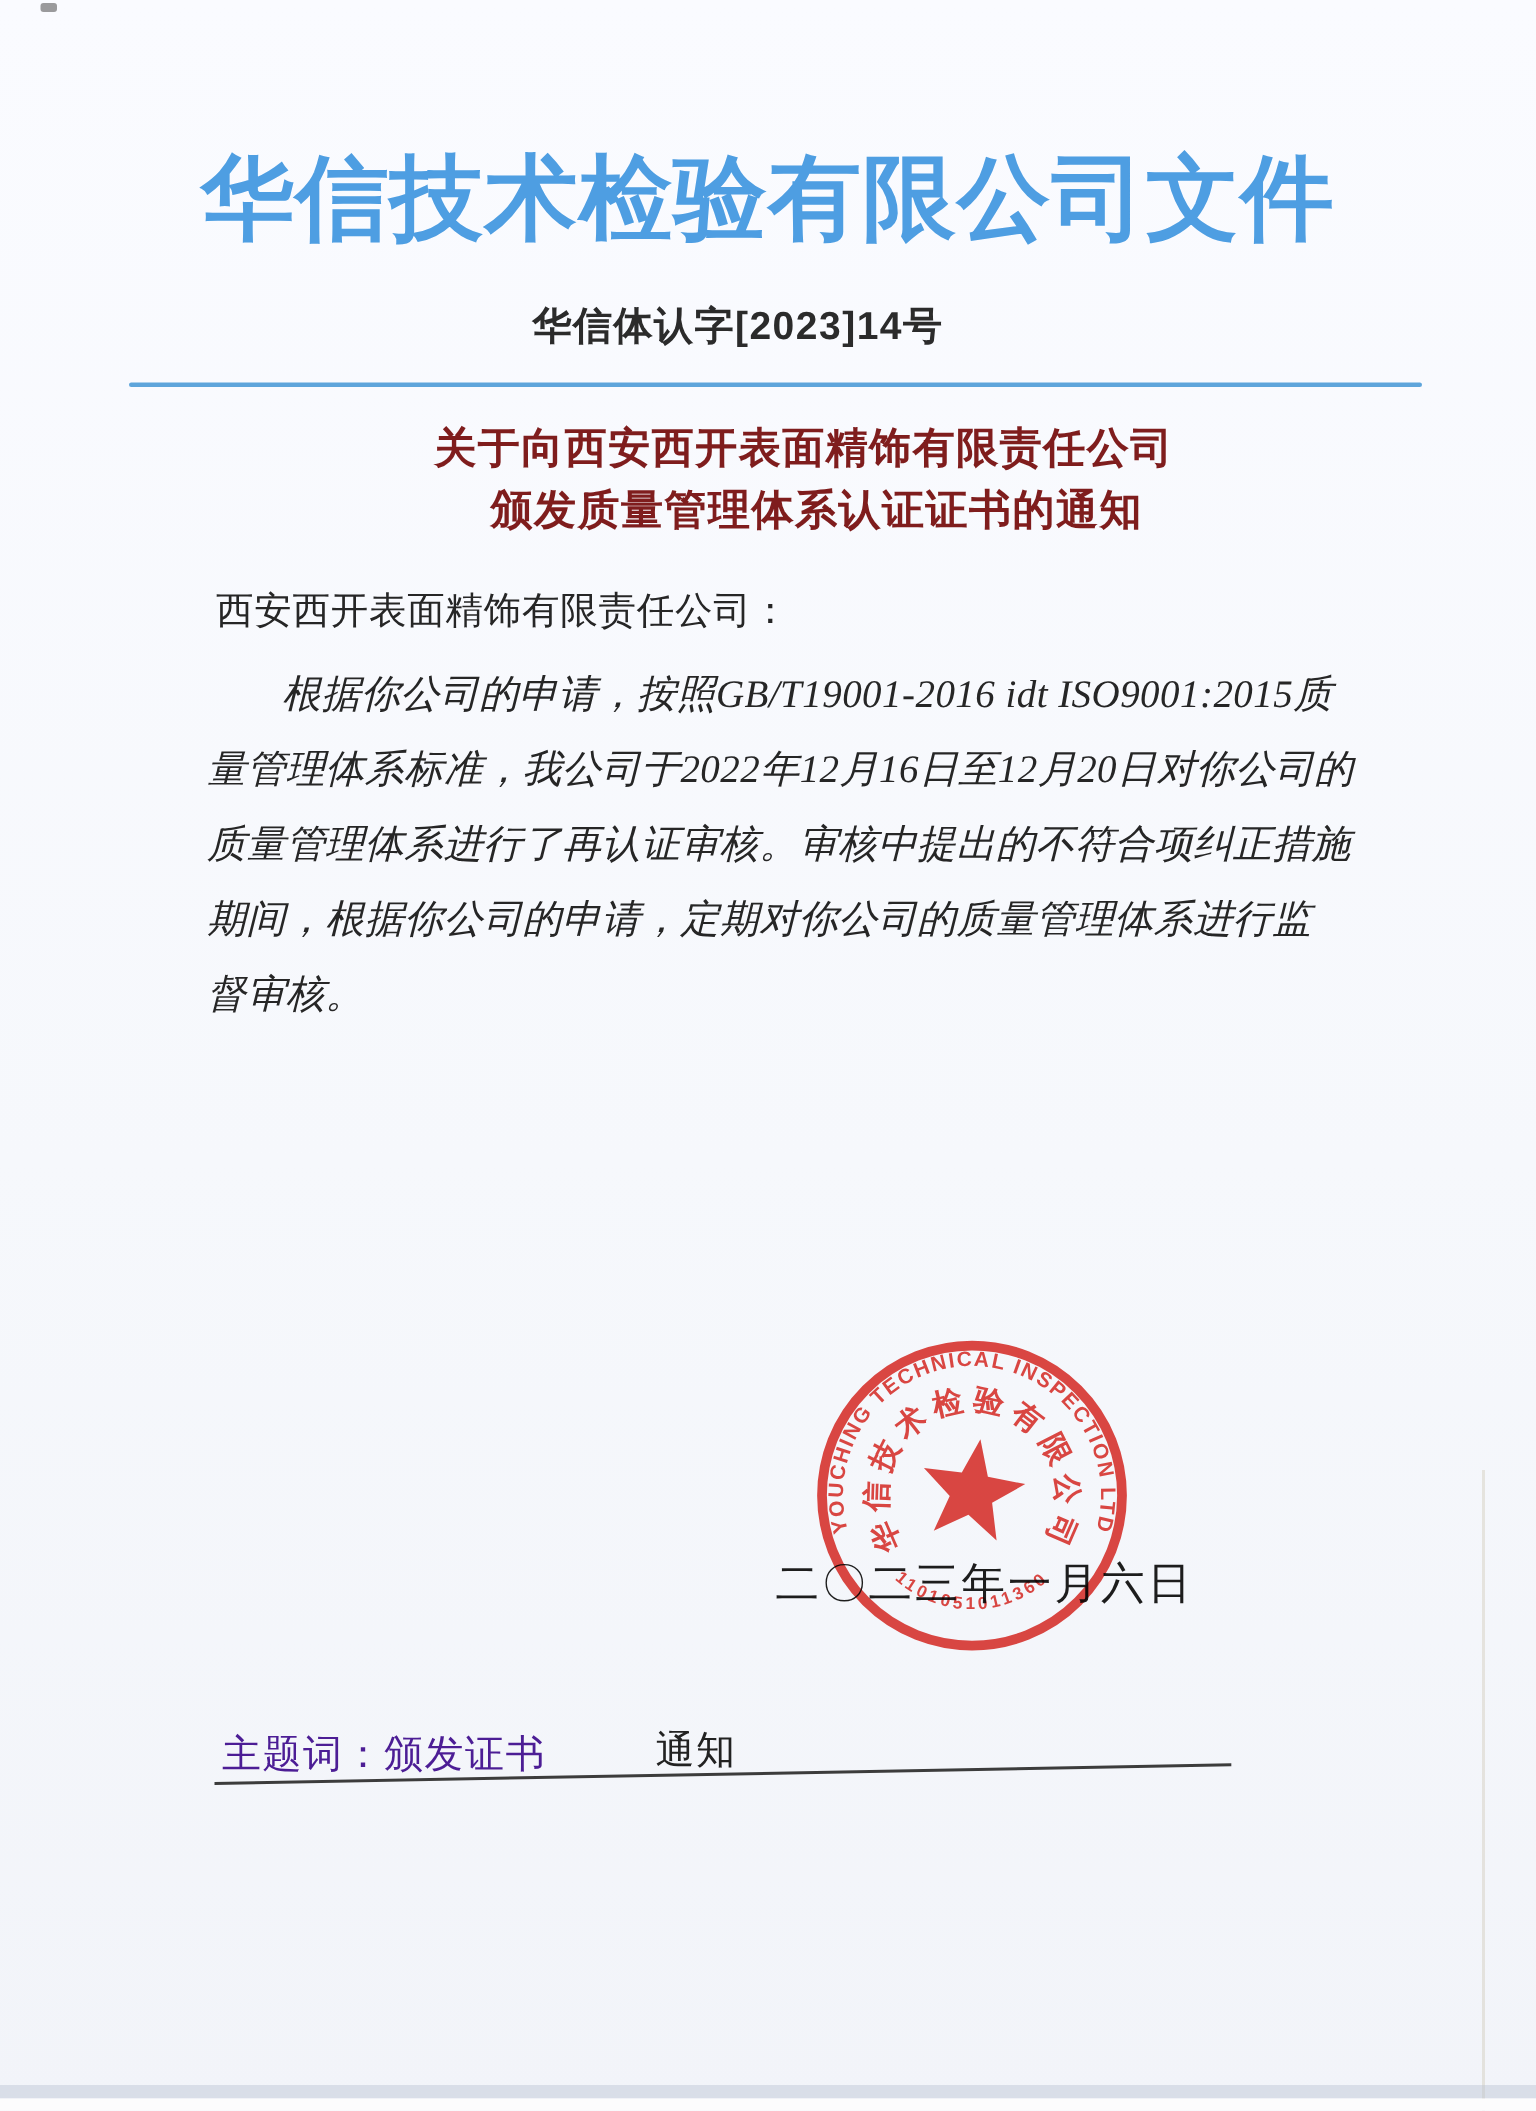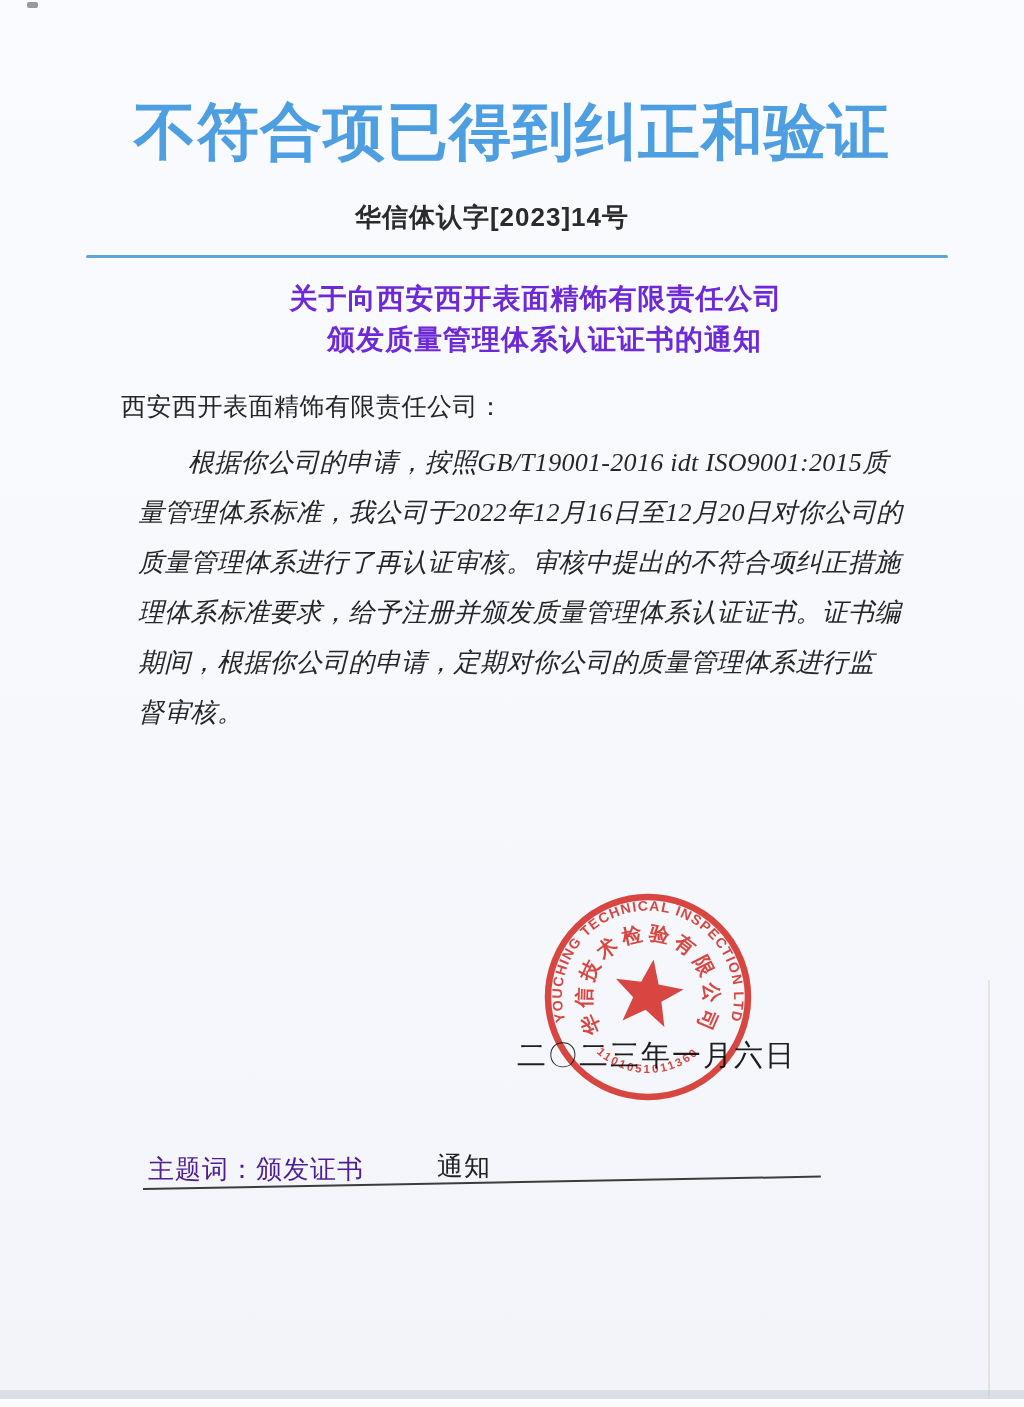--- a/index.html
+++ b/index.html
@@ -13,24 +13,24 @@
     left:0;right:0;top:90px;text-align:center;
     font-family:"DejaVu Sans","Liberation Sans",sans-serif;
     font-weight:bold;font-size:62px;color:#4e9ee2;letter-spacing:1px;
   }
   .doc-number{
     left:0;right:0;top:200px;text-align:center;transform:translateX(-20px);
     font-family:"Liberation Sans","DejaVu Sans",sans-serif;
     font-size:26px;font-weight:600;color:#2b2b2b;letter-spacing:1px;
   }
   .blue-rule{left:86px;top:255px;width:862px;height:3px;background:#5ea5db;border-radius:2px;}
-  .doc-title{left:0;right:0;text-align:center;font-size:28px;font-weight:bold;color:#6d28d9;
+  .doc-title{left:0;right:0;text-align:center;font-size:28px;font-weight:bold;color:#7f1d1d;
     font-family:"Liberation Sans","DejaVu Sans",sans-serif;letter-spacing:1px;padding-left:48px;}
   .t1{top:280px;} .t2{top:321px;margin-left:17px;}
-  .salutation{left:121px;top:390px;font-size:25px;color:#262626;letter-spacing:.5px;}
+  .salutation{left:144px;top:390px;font-size:25px;color:#262626;letter-spacing:.5px;}
   .body-block{left:138px;top:438px;width:760px;font-size:26px;color:#262626;}
   .body-line{height:50px;line-height:50px;white-space:nowrap;letter-spacing:.3px;font-style:italic;}
   .body-line.first{text-indent:50px;}
   .stamp-wrap{left:531px;top:880px;width:234px;height:234px;mix-blend-mode:multiply;opacity:.93;z-index:3;}
   .stamp-wrap svg{display:block;}
   .date-line{left:517px;top:1036px;font-size:29px;color:#1d1d1d;letter-spacing:2px;z-index:2;}
   .footer-subject{left:148px;top:1152px;font-size:26px;color:#4c1d95;letter-spacing:1px;z-index:2;}
   .footer-term2{left:437px;top:1149px;font-size:26px;color:#222;letter-spacing:1px;z-index:2;}
   .footer-rule{left:143px;top:1188px;width:678px;height:2px;background:#3c3c3c;
     transform:rotate(-1.05deg);transform-origin:left center;}
@@ -43,36 +43,35 @@
   .stamp-arc-cn{font-family:"DejaVu Sans","Liberation Sans",sans-serif;font-weight:bold;
     font-size:20px;letter-spacing:5px;fill:#e03a34;}
   .stamp-serial{font-family:"Liberation Sans","DejaVu Sans",sans-serif;font-weight:bold;
     font-size:11.5px;letter-spacing:2.4px;fill:#e03a34;}
 </style>
 </head>
 <body>
 
 <div class="abs speck"></div>
 
-<div class="abs header-title">不符合项已得到纠正和验证</div>
+<div class="abs header-title">华信技术检验有限公司文件</div>
 
 <div class="abs doc-number">华信体认字[2023]14号</div>
 
 <div class="abs blue-rule"></div>
 
 <div class="abs doc-title t1">关于向西安西开表面精饰有限责任公司</div>
 <div class="abs doc-title t2">颁发质量管理体系认证证书的通知</div>
 
 <div class="abs salutation">西安西开表面精饰有限责任公司：</div>
 
 <div class="abs body-block">
   <div class="body-line first">根据你公司的申请，按照GB/T19001-2016 idt ISO9001:2015质</div>
   <div class="body-line">量管理体系标准，我公司于2022年12月16日至12月20日对你公司的</div>
   <div class="body-line">质量管理体系进行了再认证审核。审核中提出的不符合项纠正措施</div>
-  <div class="body-line">理体系标准要求，给予注册并颁发质量管理体系认证证书。证书编</div>
   <div class="body-line">期间，根据你公司的申请，定期对你公司的质量管理体系进行监</div>
   <div class="body-line">督审核。</div>
 </div>
 
 <div class="abs date-line">二〇二三年一月六日</div>
 
 <div class="abs stamp-wrap">
   <svg width="234" height="234" viewBox="0 0 234 234">
     <defs>
       <path id="arcEn" d="M 34.2 139.9 A 86 86 0 1 1 199.8 139.9" fill="none"></path>

